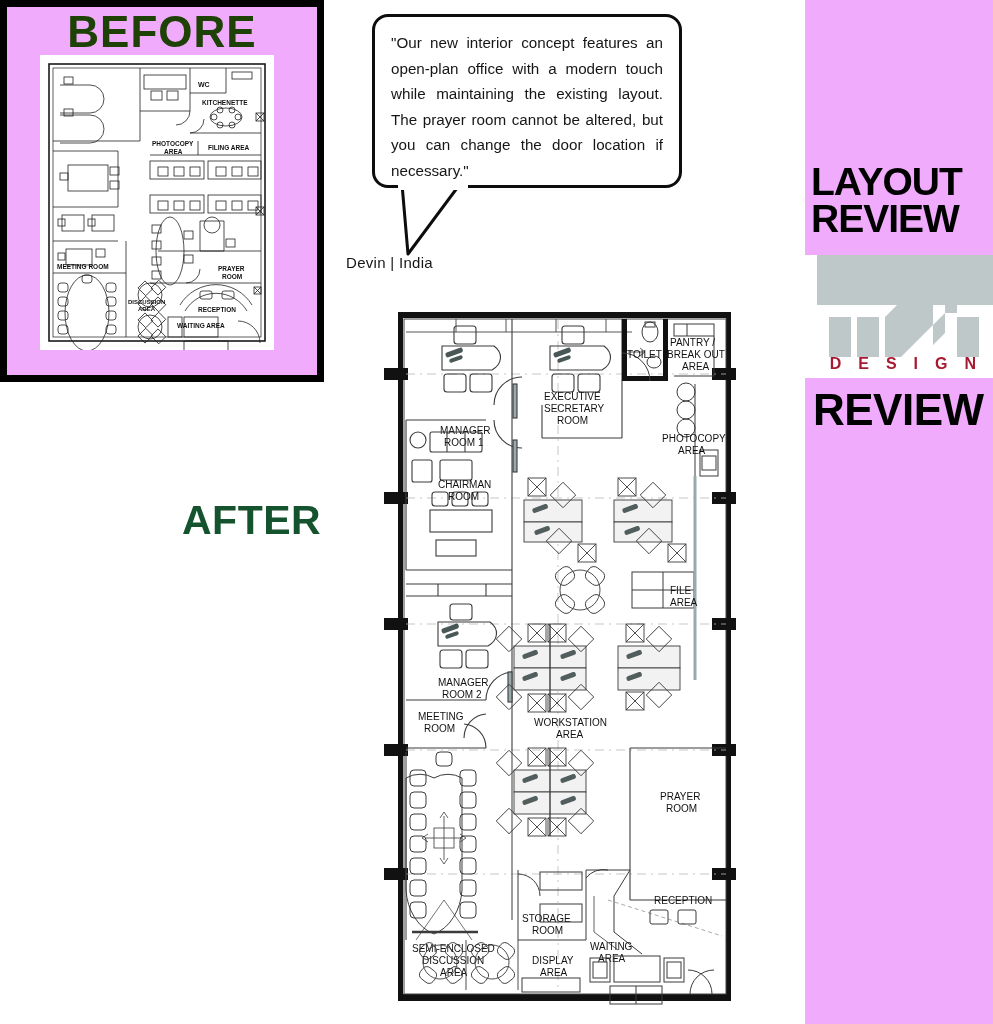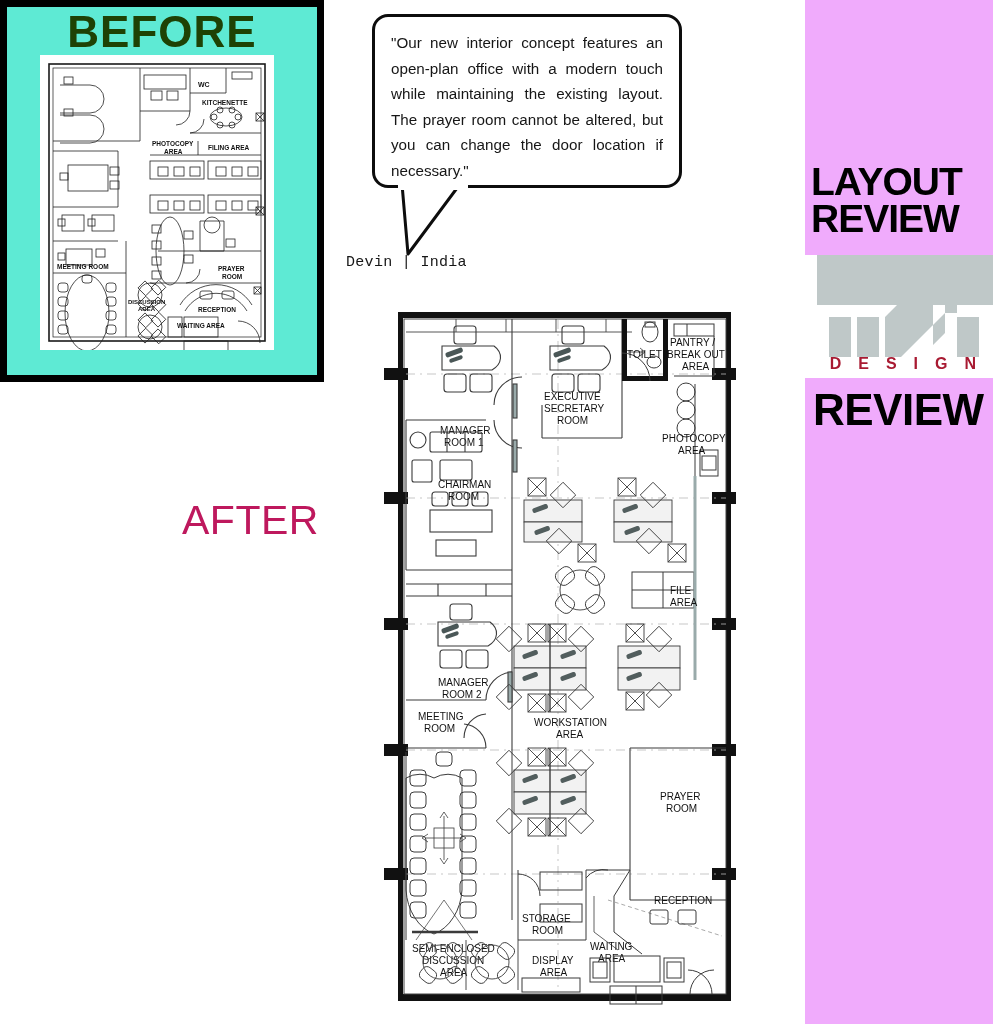--- a/index.html
+++ b/index.html
@@ -14,21 +14,21 @@
 
   
   .before-panel{
     position:absolute;left:0;top:0;width:324px;height:382px;
     background:#000000;
     box-sizing:border-box;
     padding:7px;
   }
   .before-green{
     width:100%;height:100%;
-    background:#5eead4;
+    background:#f0abfc;
     box-sizing:border-box;
     position:relative;
   }
   .before-title{
     position:absolute;left:0;top:2px;width:100%;
     text-align:center;
     font-size:44px;font-weight:bold;
     letter-spacing:1px;
     color:#1e4205;
     font-family:"Liberation Sans", sans-serif;
@@ -55,28 +55,28 @@
     color:#161616;
     text-align:justify;
     font-family:"Liberation Sans", sans-serif;
   }
   .bubble-tail{
     position:absolute;left:398px;top:184px;width:70px;height:72px;
   }
   .attribution{
     position:absolute;left:346px;top:254px;
     font-size:15px;color:#161616;
-    font-family:Liberation Mono, monospace;
+    font-family:Liberation Sans, sans-serif;
     letter-spacing:.3px;
   }
 
   
   .after-label{
     position:absolute;left:182px;top:497px;
-    font-size:41px;font-weight:normal;color:#be185d;
+    font-size:41px;font-weight:bold;color:#14532d;
     letter-spacing:.5px;
     font-family:"Liberation Sans", sans-serif;
   }
 
   
   .after-plan{
     position:absolute;left:382px;top:300px;width:356px;height:712px;
   }
   .after-plan svg{display:block;}
 

